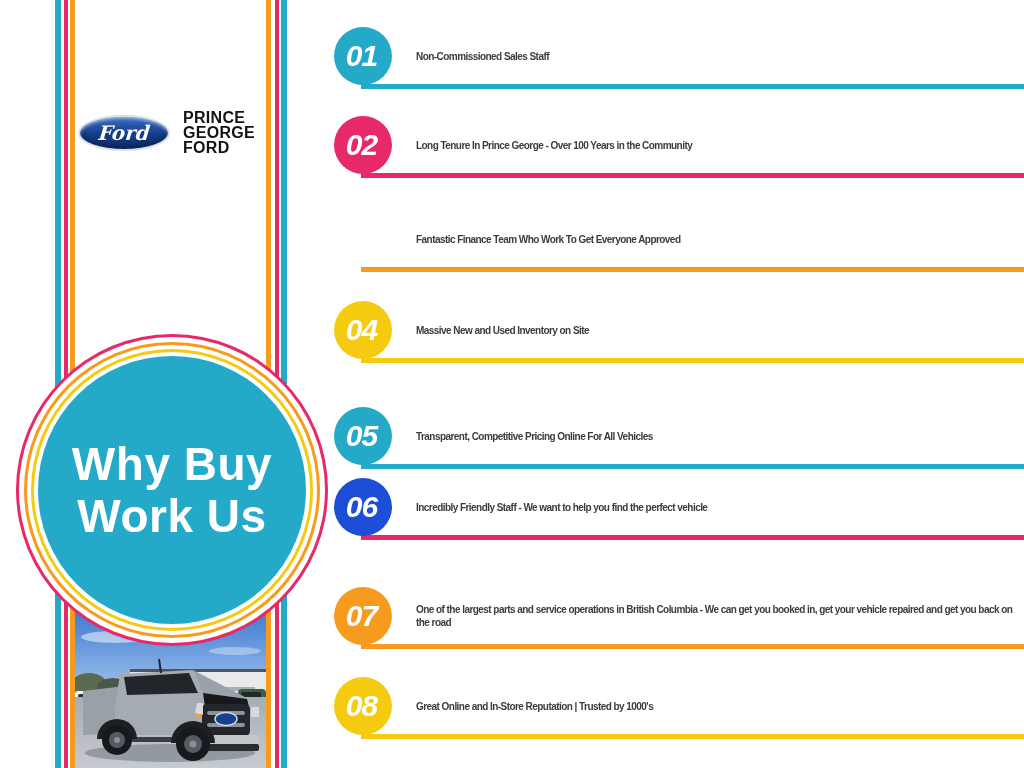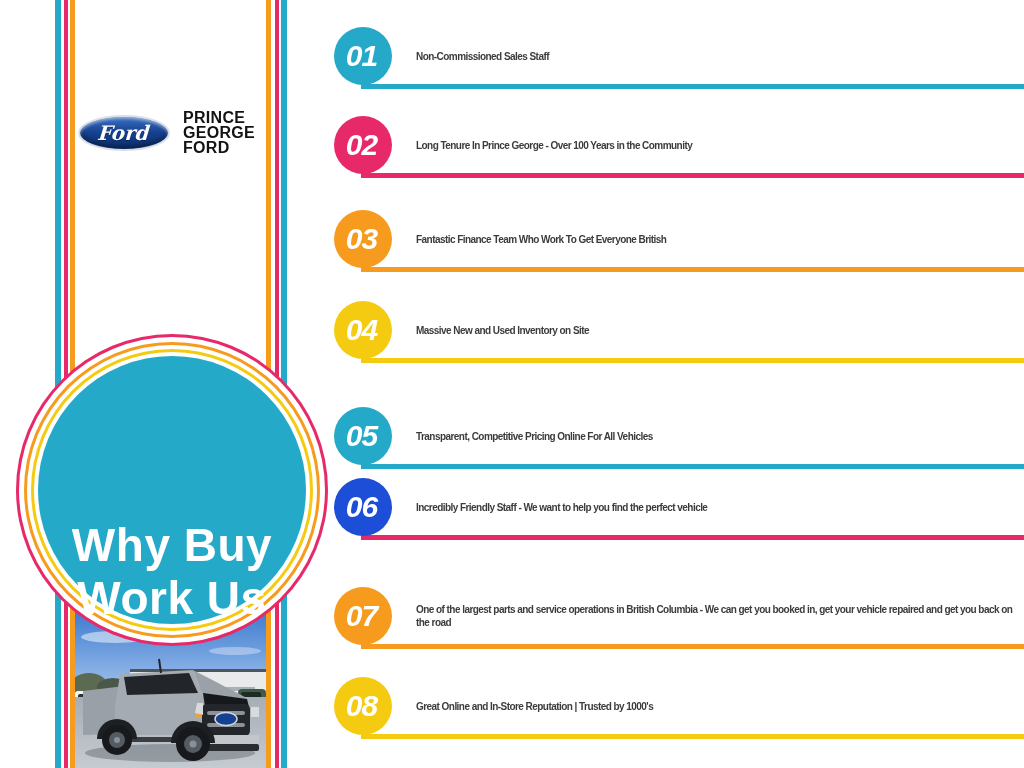--- a/index.html
+++ b/index.html
@@ -140,21 +140,21 @@
         <circle cx="42" cy="129" r="15" fill="#17191c"></circle>
         <circle cx="42" cy="129" r="8" fill="#555b63"></circle>
         <circle cx="42" cy="129" r="3" fill="#8b9097"></circle>
         <circle cx="118" cy="133" r="17" fill="#17191c"></circle>
         <circle cx="118" cy="133" r="9" fill="#555b63"></circle>
         <circle cx="118" cy="133" r="3.5" fill="#8b9097"></circle>
       </g>
     </svg>
   </div>
 
-  <div class="badge" id="badge" style="background-color: rgb(37, 169, 200); box-shadow: rgb(255, 255, 255) 0px 0px 0px 4px, rgb(245, 203, 17) 0px 0px 0px 7px, rgb(255, 255, 255) 0px 0px 0px 11px, rgb(246, 155, 30) 0px 0px 0px 14px, rgb(255, 255, 255) 0px 0px 0px 19px, rgb(231, 41, 106) 0px 0px 0px 22px; justify-content: flex-end;">
+  <div class="badge" id="badge" style="background-color: rgb(37, 169, 200); box-shadow: rgb(255, 255, 255) 0px 0px 0px 4px, rgb(245, 203, 17) 0px 0px 0px 7px, rgb(255, 255, 255) 0px 0px 0px 11px, rgb(246, 155, 30) 0px 0px 0px 14px, rgb(255, 255, 255) 0px 0px 0px 19px, rgb(231, 41, 106) 0px 0px 0px 22px;">
     <div class="badge-line">Why Buy</div>
     <div class="badge-line">Work Us</div>
   </div>
 
   <div id="items-layer">
       <div class="item" style="top: 27px;">
       <div class="item-line" style="background-color: rgb(37, 169, 200);"></div>
       <div class="item-circle" style="background-color: rgb(37, 169, 200);">
         <span class="item-num">01</span>
       </div>
@@ -162,24 +162,21 @@
     </div>
       <div class="item" style="top: 116px;">
       <div class="item-line" style="background-color: rgb(231, 41, 106);"></div>
       <div class="item-circle" style="background-color: rgb(231, 41, 106);">
         <span class="item-num">02</span>
       </div>
       <div class="item-text">Long Tenure In Prince George - Over 100 Years in the Community</div>
     </div>
       <div class="item" style="top: 210px;">
       <div class="item-line" style="background-color: rgb(246, 155, 30);"></div>
-      <div class="item-circle" style="background-color: rgb(246, 155, 30);">
-        <span class="item-num">03</span>
-      </div>
-      <div class="item-text">Fantastic Finance Team Who Work To Get Everyone British</div>
+      <div class="item-text">Fantastic Finance Team Who Work To Get Everyone Approved</div>
     </div>
       <div class="item" style="top: 301px;">
       <div class="item-line" style="background-color: rgb(245, 203, 17);"></div>
       <div class="item-circle" style="background-color: rgb(245, 203, 17);">
         <span class="item-num">04</span>
       </div>
       <div class="item-text">Massive New and Used Inventory on Site</div>
     </div>
       <div class="item" style="top: 407px;">
       <div class="item-line" style="background-color: rgb(37, 169, 200);"></div>

